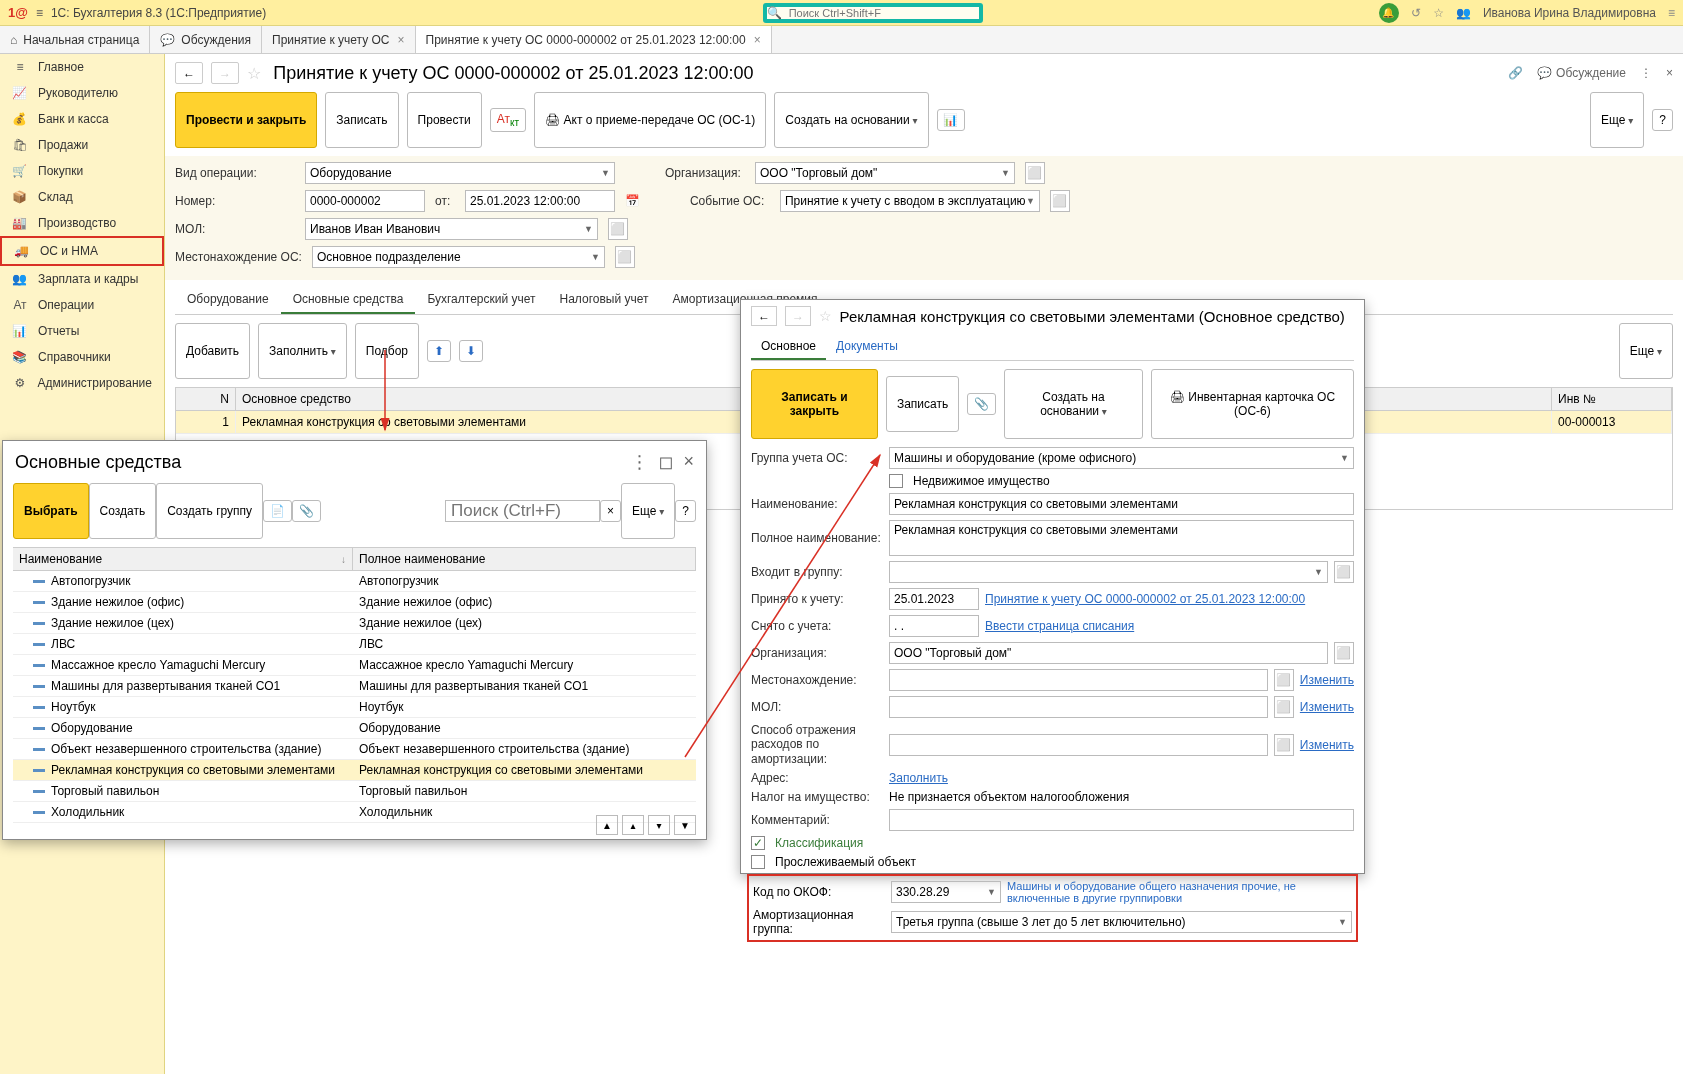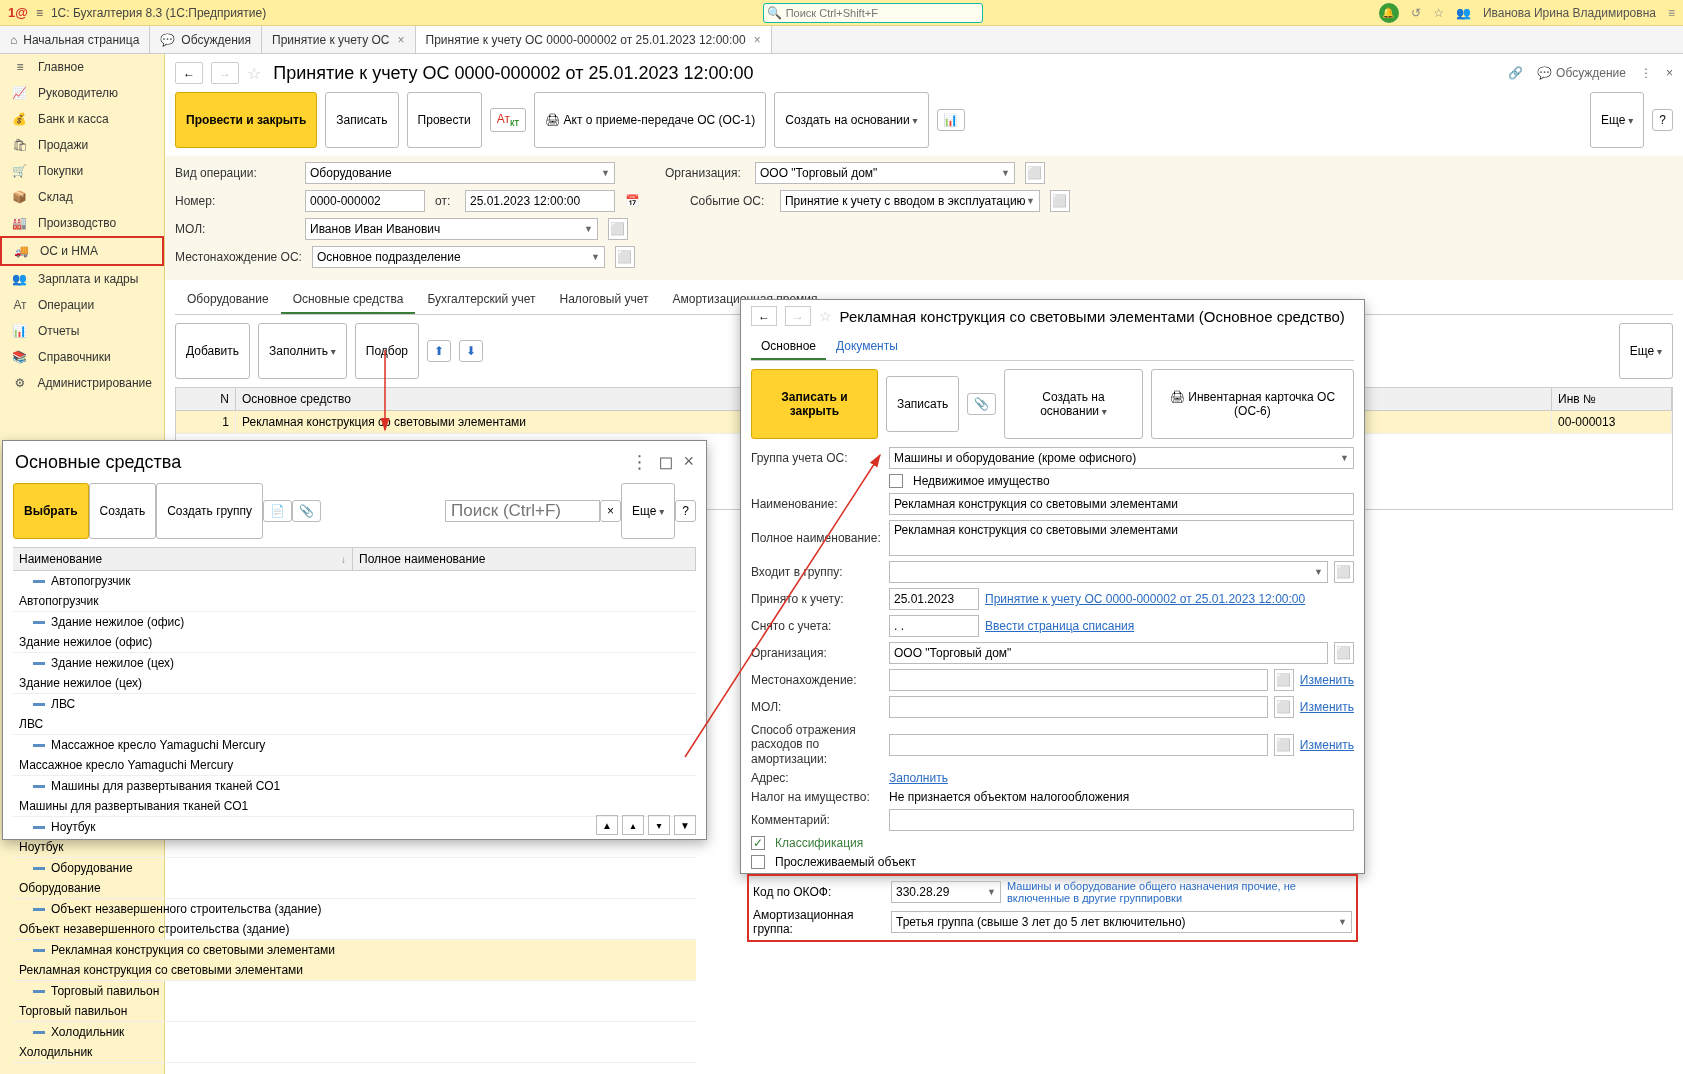--- a/index.html
+++ b/index.html
@@ -4,21 +4,21 @@
 <style>
   * { box-sizing: border-box; margin: 0; padding: 0; font-family: Arial, sans-serif; }
   body { background: #fff; font-size: 12px; overflow: hidden; position: relative; width: 1683px; height: 1074px; }
 
   
   .topbar { background: #ffef9f; height: 26px; display: flex; align-items: center; padding: 0 8px; border-bottom: 1px solid #e0d480; }
   .topbar .logo { color: #d93025; font-weight: bold; font-size: 13px; margin-right: 8px; }
   .topbar .menu-icon { margin-right: 8px; cursor: pointer; color: #555; }
   .topbar .title { color: #444; }
   .topbar .search { margin-left: auto; margin-right: auto; position: relative; left: 50px; }
-  .topbar .search input { width: 220px; height: 20px; border: 1px solid #14b8a6; border-radius: 3px; padding: 0 6px 0 22px; background: #fffdf0; color: #888; font-size: 11px; }
+  .topbar .search input { width: 220px; height: 20px; border: 4px solid #14b8a6; border-radius: 3px; padding: 0 6px 0 22px; background: #fffdf0; color: #888; font-size: 11px; }
   .topbar .search .ico { position: absolute; left: 5px; top: 3px; color: #999; }
   .topbar .right { display: flex; align-items: center; gap: 12px; }
   .topbar .bell { width: 20px; height: 20px; background: #3a9d3a; border-radius: 50%; display: flex; align-items: center; justify-content: center; color: #fff; font-size:10px;}
   .topbar .ico-sm { color: #888; cursor: pointer; }
   .topbar .user { color: #555; }
 
   
   .tabsbar { height: 28px; background: #f5f5f5; border-bottom: 1px solid #ccc; display: flex; align-items: stretch; }
   .tabsbar .tab { display: flex; align-items: center; padding: 0 10px; border-right: 1px solid #ccc; cursor: pointer; gap: 6px; color: #333; }
   .tabsbar .tab .ico { color: #555; }
@@ -79,21 +79,21 @@
 
   
   .dialog { position: absolute; top: 440px; left: 2px; width: 705px; height: 400px; background: #fff; border: 1px solid #888; box-shadow: 0 4px 12px rgba(0,0,0,0.3); }
   .dialog .dtitle { padding: 10px 12px 6px; font-size: 18px; display: flex; align-items: center; }
   .dialog .dtitle .r { margin-left: auto; display: flex; gap: 10px; color: #666; }
   .dialog .dbtn { display: flex; padding: 4px 10px 8px; align-items: center; }
   .dialog .dbtn input { width: 155px; height: 22px; border: 1px solid #bbb; padding: 0 5px; font-size: 17px; }
   .dialog .dlist { border-top: 1px solid #ccc; margin: 0 10px; }
   .dialog .dhdr { display: flex; background: #f0f0f0; border-bottom: 1px solid #ccc; }
   .dialog .dhdr > div { padding: 4px 6px; border-right: 1px solid #ccc; }
-  .dialog .drow { display: flex; border-bottom: 1px solid #eee; flex-direction: column; }
+  .dialog .drow { display: flex; border-bottom: 1px solid #eee; }
   .dialog .drow > div { padding: 3px 6px; }
   .dialog .drow.sel { background: #fef4c7; }
   .dialog .dcol1 { width: 340px; display: flex; align-items: center; gap: 6px; }
   .dialog .dcol2 { flex: 1; }
   .dialog .dash { width: 12px; height: 3px; background: #5a8fc4; display: inline-block; margin-left: 14px;}
   .dialog .dfoot { position: absolute; bottom: 4px; right: 10px; display: flex; gap: 4px; }
   .dialog .dfoot .b { border: 1px solid #bbb; width: 22px; height: 20px; display:flex; align-items:center; justify-content:center; font-size:10px; }
 
   
   .card { position: absolute; top: 299px; left: 740px; width: 625px; height: 575px; background: #fff; border: 1px solid #888; box-shadow: 0 4px 12px rgba(0,0,0,0.3); }

